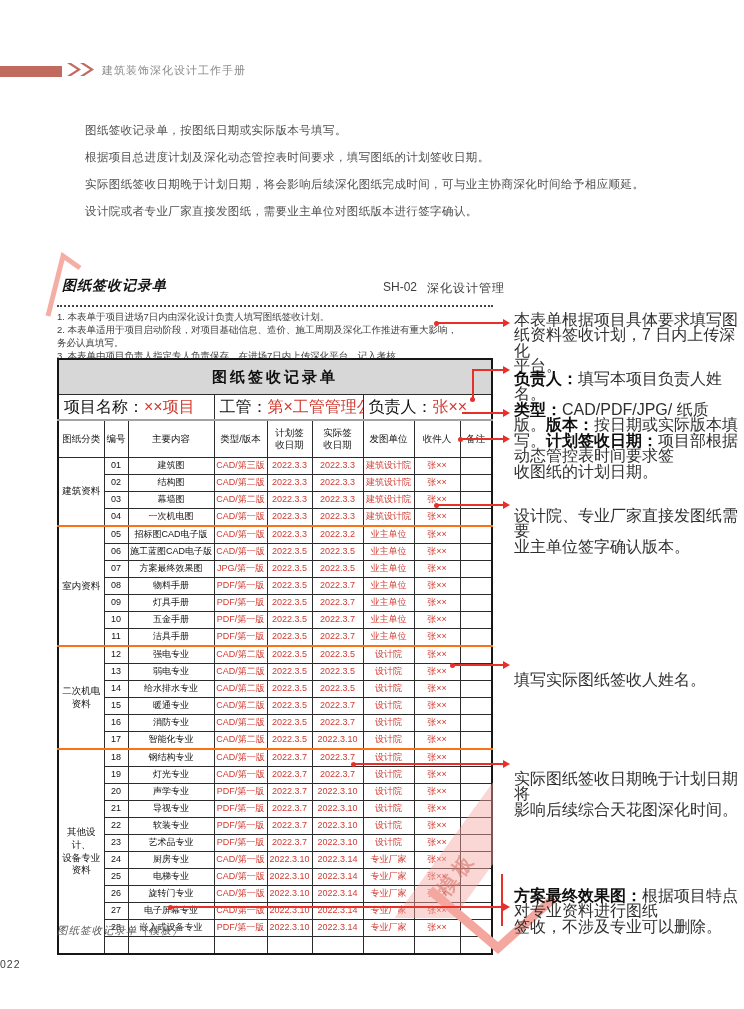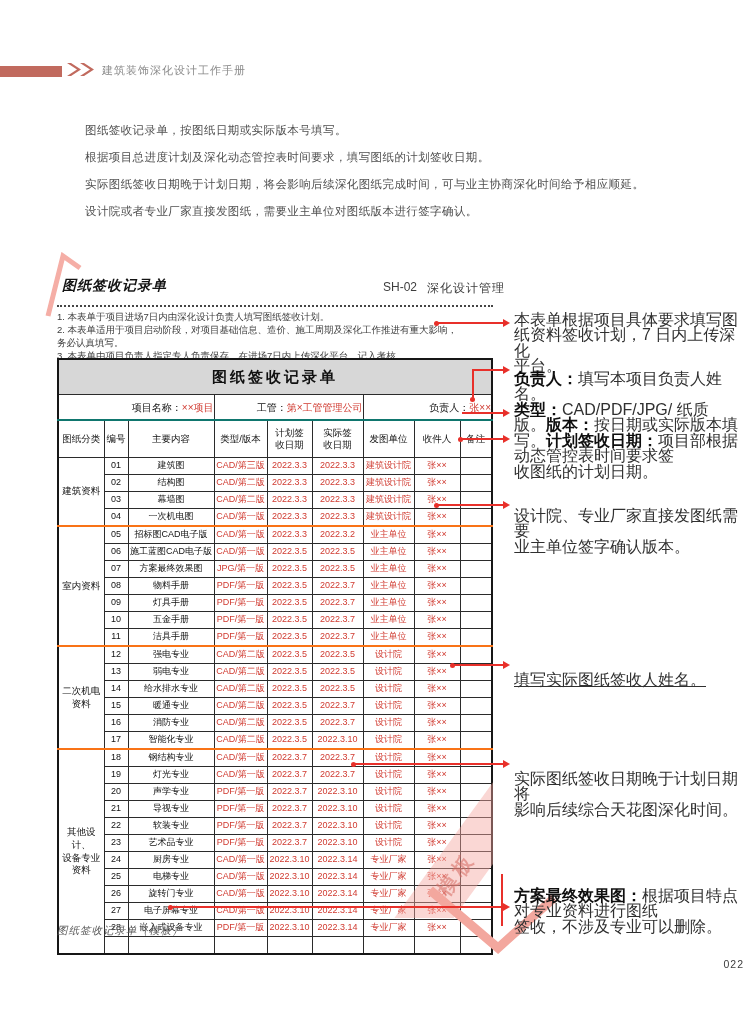--- a/index.html
+++ b/index.html
@@ -18,34 +18,34 @@
   .sec-title{left:62px;top:277px;font-size:14px;font-weight:bold;font-style:italic;color:#141414;letter-spacing:1px;}
   .sec-code{left:383px;top:280px;font-size:12px;color:#3d3d3d;}
   .sec-cat{left:427px;top:280px;font-size:12px;color:#3d3d3d;letter-spacing:1px;}
   .sec-rule{left:57px;top:305px;width:436px;height:0;border-top:2px dotted #454545;}
   .sec-notes{left:57px;top:310px;width:440px;font-size:9.5px;line-height:13px;color:#3c3c3c;white-space:pre-line;}
   
   .tbl-wrap{left:57px;top:358px;width:438px;}
   table{border-collapse:collapse;table-layout:fixed;width:436px;border:2px solid #161616;}
   td,th{border:1px solid #2b2b2b;text-align:center;padding:0;overflow:hidden;font-weight:normal;}
   tr.t-title td{height:34px;background:#d7d7d7;font-size:15px;font-weight:bold;letter-spacing:3px;color:#101010;}
-  tr.t-info td{height:24px;font-size:10px;text-align:right;padding-left:5px;border-bottom:2px solid #0f766e;white-space:nowrap;}
+  tr.t-info td{height:24px;font-size:16px;text-align:left;padding-left:5px;border-bottom:2px solid #a3a3a3;white-space:nowrap;}
   tr.t-head th{height:36px;font-size:9.5px;line-height:1.25;white-space:pre-line;color:#111;}
   tbody td{height:16px;font-size:9px;line-height:1.1;white-space:nowrap;color:#111;}
   td.glabel{font-size:9.5px;white-space:pre-line;line-height:1.35;}
   tr.group-start td{border-top:2px solid #f97316;}
   .red{color:#d03a30;}
   
   .wm-clip{left:57px;top:358px;width:436px;height:560px;overflow:hidden;pointer-events:none;}
   .wm-band{position:absolute;left:296px;top:492px;width:206px;height:48px;background:rgba(243,167,159,0.45);
     transform:rotate(-54deg);display:flex;align-items:center;justify-content:center;}
   .wm-text{font-size:20px;letter-spacing:4px;color:rgba(214,106,96,0.55);font-weight:bold;}
   
   .caption{left:57px;top:924px;font-size:10.5px;color:#5a5a5a;letter-spacing:1px;font-style:italic;}
-  .pageno{left:0;top:958px;width:744px;text-align:right;font-size:10.5px;color:#3c3c3c;letter-spacing:1px;}
+  .pageno{left:0;top:958px;width:744px;text-align:left;font-size:10.5px;color:#3c3c3c;letter-spacing:1px;}
   
   .ann{left:514px;width:226px;font-size:16px;line-height:15.5px;color:#303030;white-space:pre-line;}
   .ann b{color:#0e0e0e;}
   
   .hline{position:absolute;height:2px;background:#e8302a;}
   .vline{position:absolute;width:2px;background:#e8302a;}
   .dot{position:absolute;width:5px;height:5px;border-radius:50%;background:#e8302a;}
   .arr{position:absolute;width:0;height:0;border-top:4px solid transparent;border-bottom:4px solid transparent;border-left:7px solid #e8302a;}
 </style>
 </head>
@@ -437,21 +437,21 @@
   <b>负责人：</b><span>填写本项目负责人姓名。</span>
 </div>
 <div class="abs ann" style="top:386px;">
   <b>类型：</b><span>CAD/PDF/JPG/ 纸质版。</span><b>版本：</b><span>按日期或实际版本填写。</span><b>计划签收日期：</b><span>项目部根据动态管控表时间要求签
 收图纸的计划日期。</span>
 </div>
 <div class="abs ann" style="top:492px;">
   <span>设计院、专业厂家直接发图纸需要
 业主单位签字确认版本。</span>
 </div>
-<div class="abs ann" style="top:656px;text-decoration:underline;">
+<div class="abs ann" style="top:656px;">
   <span>填写实际图纸签收人姓名。</span>
 </div>
 <div class="abs ann" style="top:755px;">
   <span>实际图纸签收日期晚于计划日期将
 影响后续综合天花图深化时间。</span>
 </div>
 <div class="abs ann" style="top:872px;">
   <b>方案最终效果图：</b><span>根据项目特点对专业资料进行图纸
 签收，不涉及专业可以删除。</span>
 </div>

